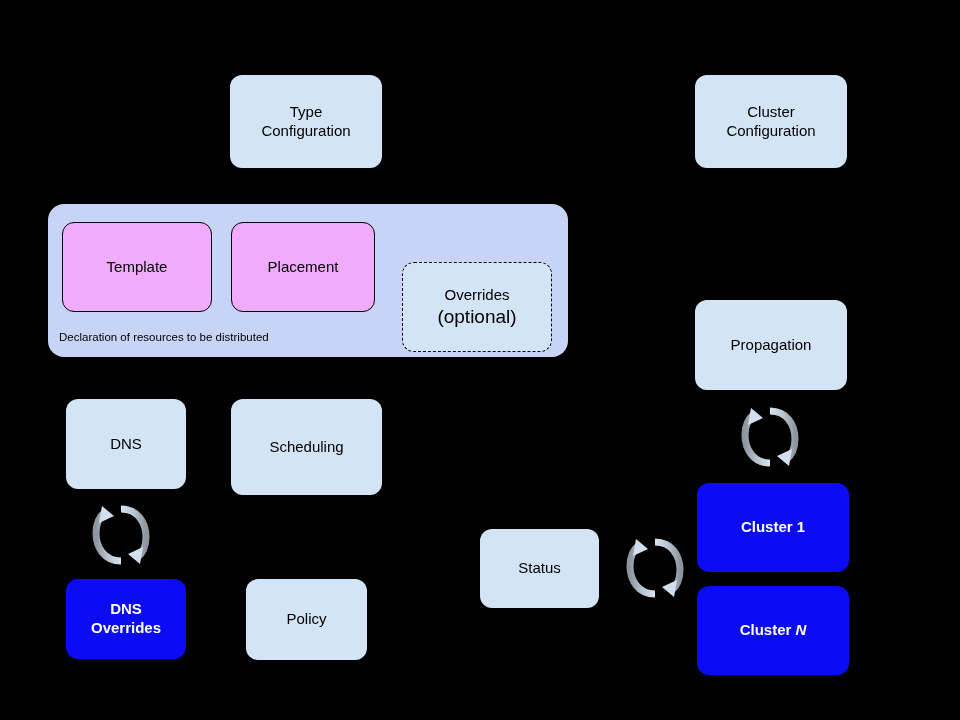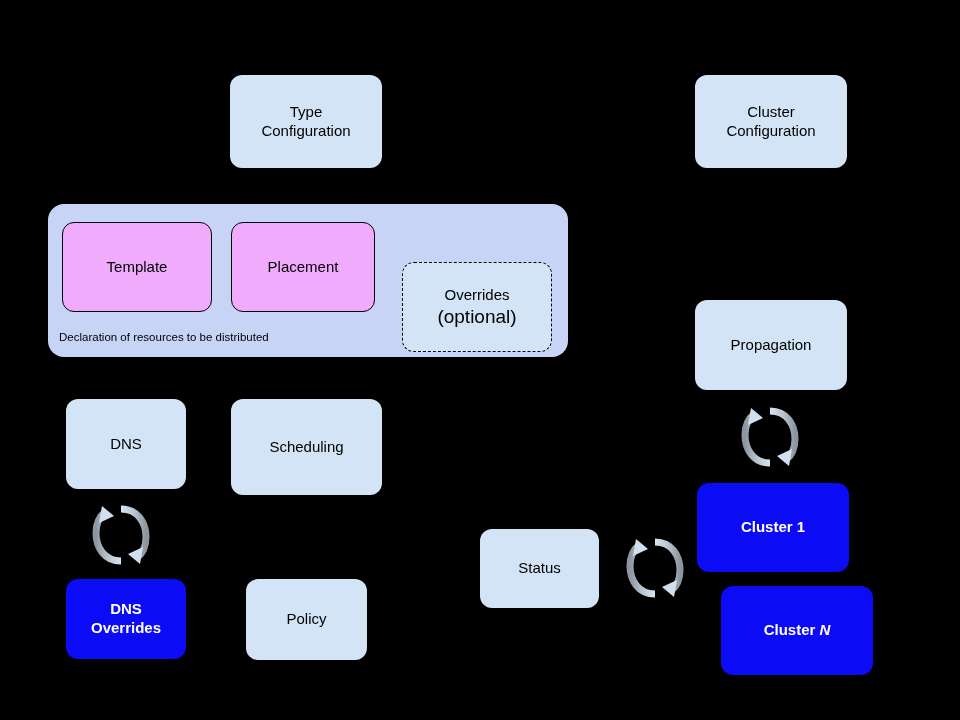--- a/index.html
+++ b/index.html
@@ -191,19 +191,19 @@
   <div class="node plain" style="left:480px; top:529px; width:119px; height:79px;">
     <span>Status</span>
   </div>
 
   <div class="node cluster" style="left:697px; top:483px; width:152px; height:89px;">
     <span>
       <span>Cluster </span><span>1</span>
     </span>
   </div>
 
-  <div class="node cluster" style="left:697px; top:586px; width:152px; height:89px;margin-left:24px;">
+  <div class="node cluster" style="left:697px; top:586px; width:152px; height:89px;">
     <span>
       <span>Cluster </span><em class="ital">N</em>
     </span>
   </div>
 
 </div>
 
 </body></html>

